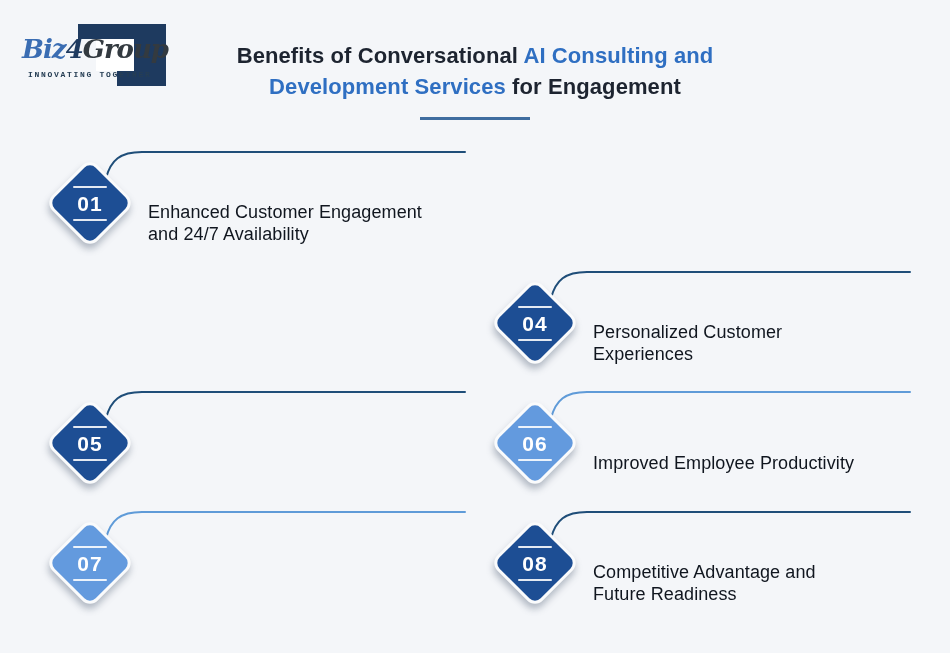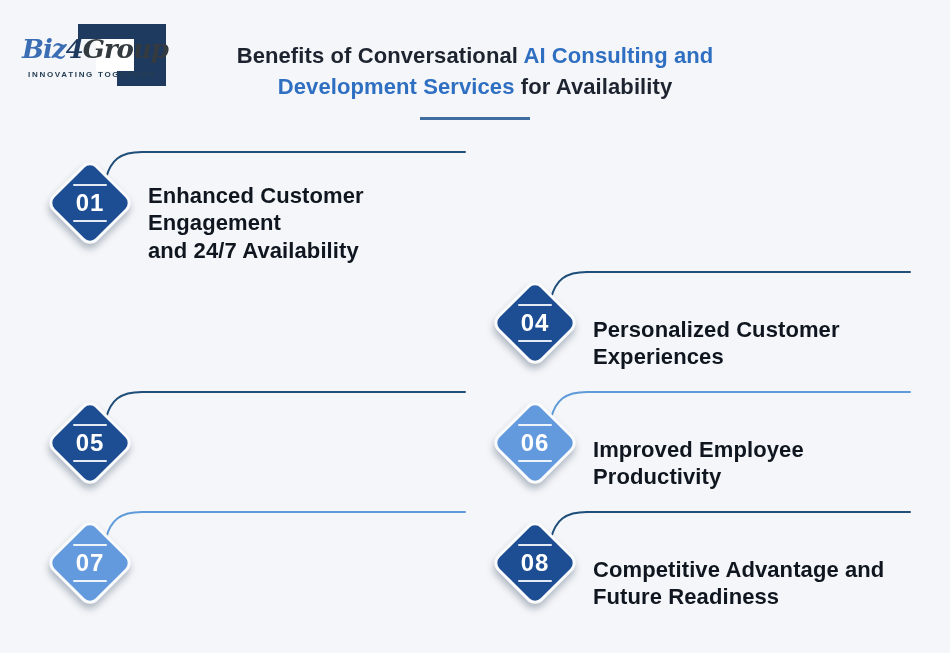--- a/index.html
+++ b/index.html
@@ -36,21 +36,21 @@
   .logo-text{
     position:absolute;left:4px;top:24px;z-index:2;
     font-family:"DejaVu Serif", serif;font-style:italic;font-size:26px;
     white-space:nowrap;letter-spacing:-1px;
   }
   .logo-text .biz{color:var(--biz-blue);font-weight:600;}
   .logo-text .four{color:var(--logo-navy);font-weight:700;}
   .logo-text .group{color:var(--group-gray);font-weight:600;}
   .logo-tagline{
     position:absolute;left:10px;top:60px;z-index:2;
-    font-size:8px;font-weight:700;letter-spacing:1.7px;color:#263e54;white-space:nowrap;
+    font-size:8px;font-weight:700;letter-spacing:1.7px;color:#263e54;white-space:nowrap;font-family:Liberation Mono, monospace;
   }
 
   
   .title{
     position:absolute;left:185px;top:40px;width:580px;
     text-align:center;font-size:22px;font-weight:700;line-height:1.42;
     color:var(--title-dark);letter-spacing:0.1px;
   }
   .title .accent{color:var(--accent);}
   .title-underline{
@@ -74,29 +74,29 @@
     position:absolute;left:10px;top:10px;width:64px;height:64px;
     border:3px solid #fafbfc;border-radius:11px;transform:rotate(45deg);
     box-shadow:3px 4px 7px rgba(96,108,128,0.45);
   }
   .cell[data-tone="dark"]  .diamond{background:var(--dark-diamond);}
   .cell[data-tone="light"] .diamond{background:var(--light-diamond);}
   .num-box{
     position:absolute;inset:0;z-index:3;
     display:flex;flex-direction:column;align-items:center;justify-content:center;gap:5px;
   }
-  .num{color:#fff;font-size:24px;font-weight:700;letter-spacing:1px;line-height:1;}
+  .num{color:#fff;font-size:21px;font-weight:700;letter-spacing:1px;line-height:1;}
   .num-rule{width:34px;height:2px;background:rgba(255,255,255,0.88);border-radius:1px;}
 
   .label-box{
     position:absolute;left:100px;top:0;bottom:0;width:312px;
     display:flex;align-items:center;z-index:2;
   }
   .label{
-    font-size:22px;font-weight:700;color:var(--label-color);
+    font-size:18px;font-weight:400;color:var(--label-color);
     line-height:1.25;white-space:pre-line;letter-spacing:0.1px;margin-top:40px;
   }
 </style>
 </head>
 <body>
 
 <div class="page">
 
   <div class="logo">
     <div>
@@ -105,21 +105,21 @@
       <div class="notch"></div>
       <div class="bar bottom"></div>
     </div>
     <div class="logo-text"><span class="biz">Biz</span><span class="four">4</span><span class="group">Group</span></div>
     <div class="logo-tagline">INNOVATING TOGETHER</div>
   </div>
 
   <div class="title">
     <span>Benefits of Conversational</span>
     <span class="accent">AI Consulting and Development Services</span>
-    <span>for Availability</span>
+    <span>for Engagement</span>
   </div>
   <div class="title-underline"></div>
 
   <div class="cell c-left r1" data-tone="dark">
     <svg class="connector" viewBox="0 0 418 60">
         <path d="M417 8 H94 C72 8 63 16 58 34 L56 47"></path>
       </svg>
     <div class="diamond-wrap">
       <div class="diamond"></div>
       <div class="num-box">

